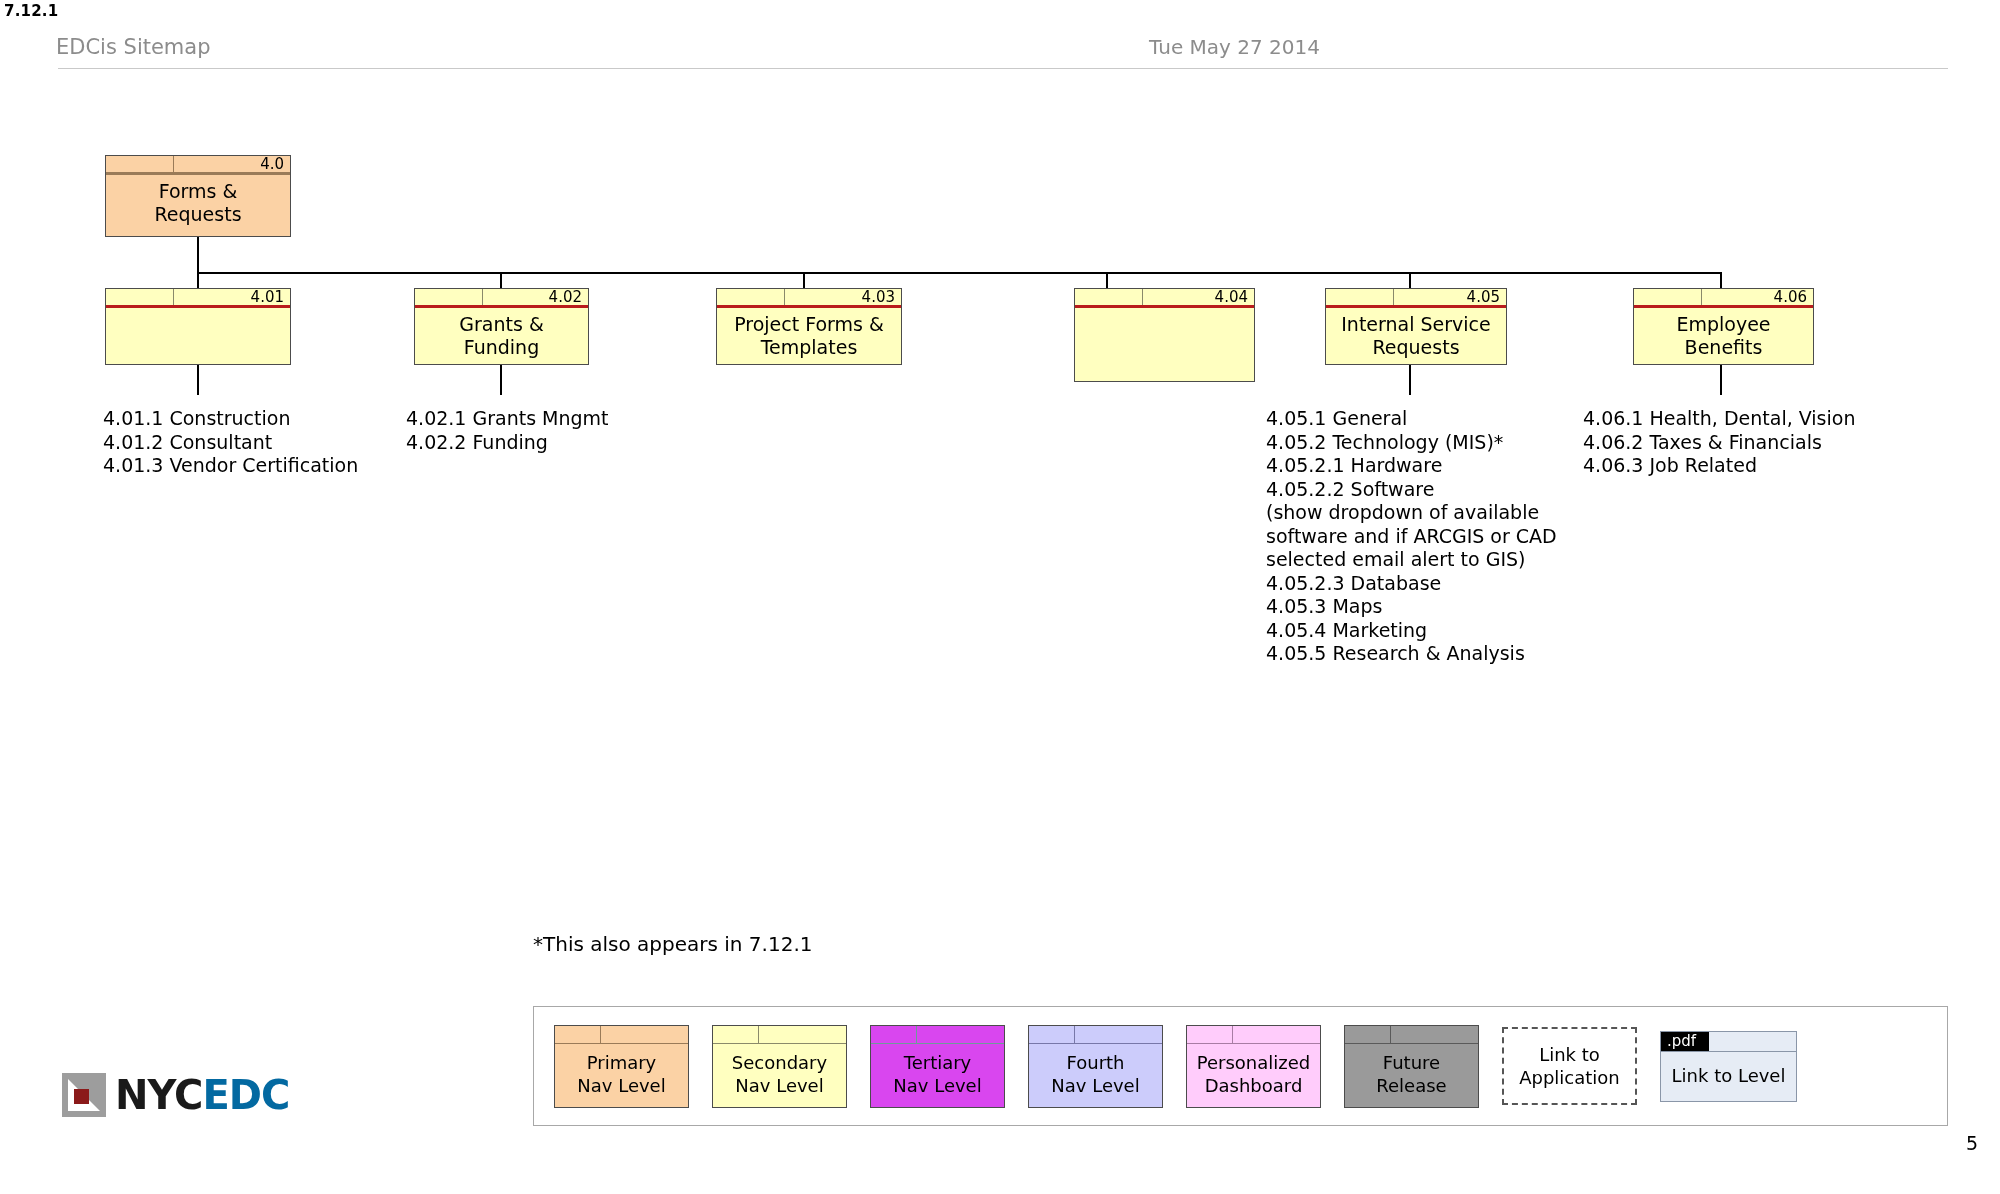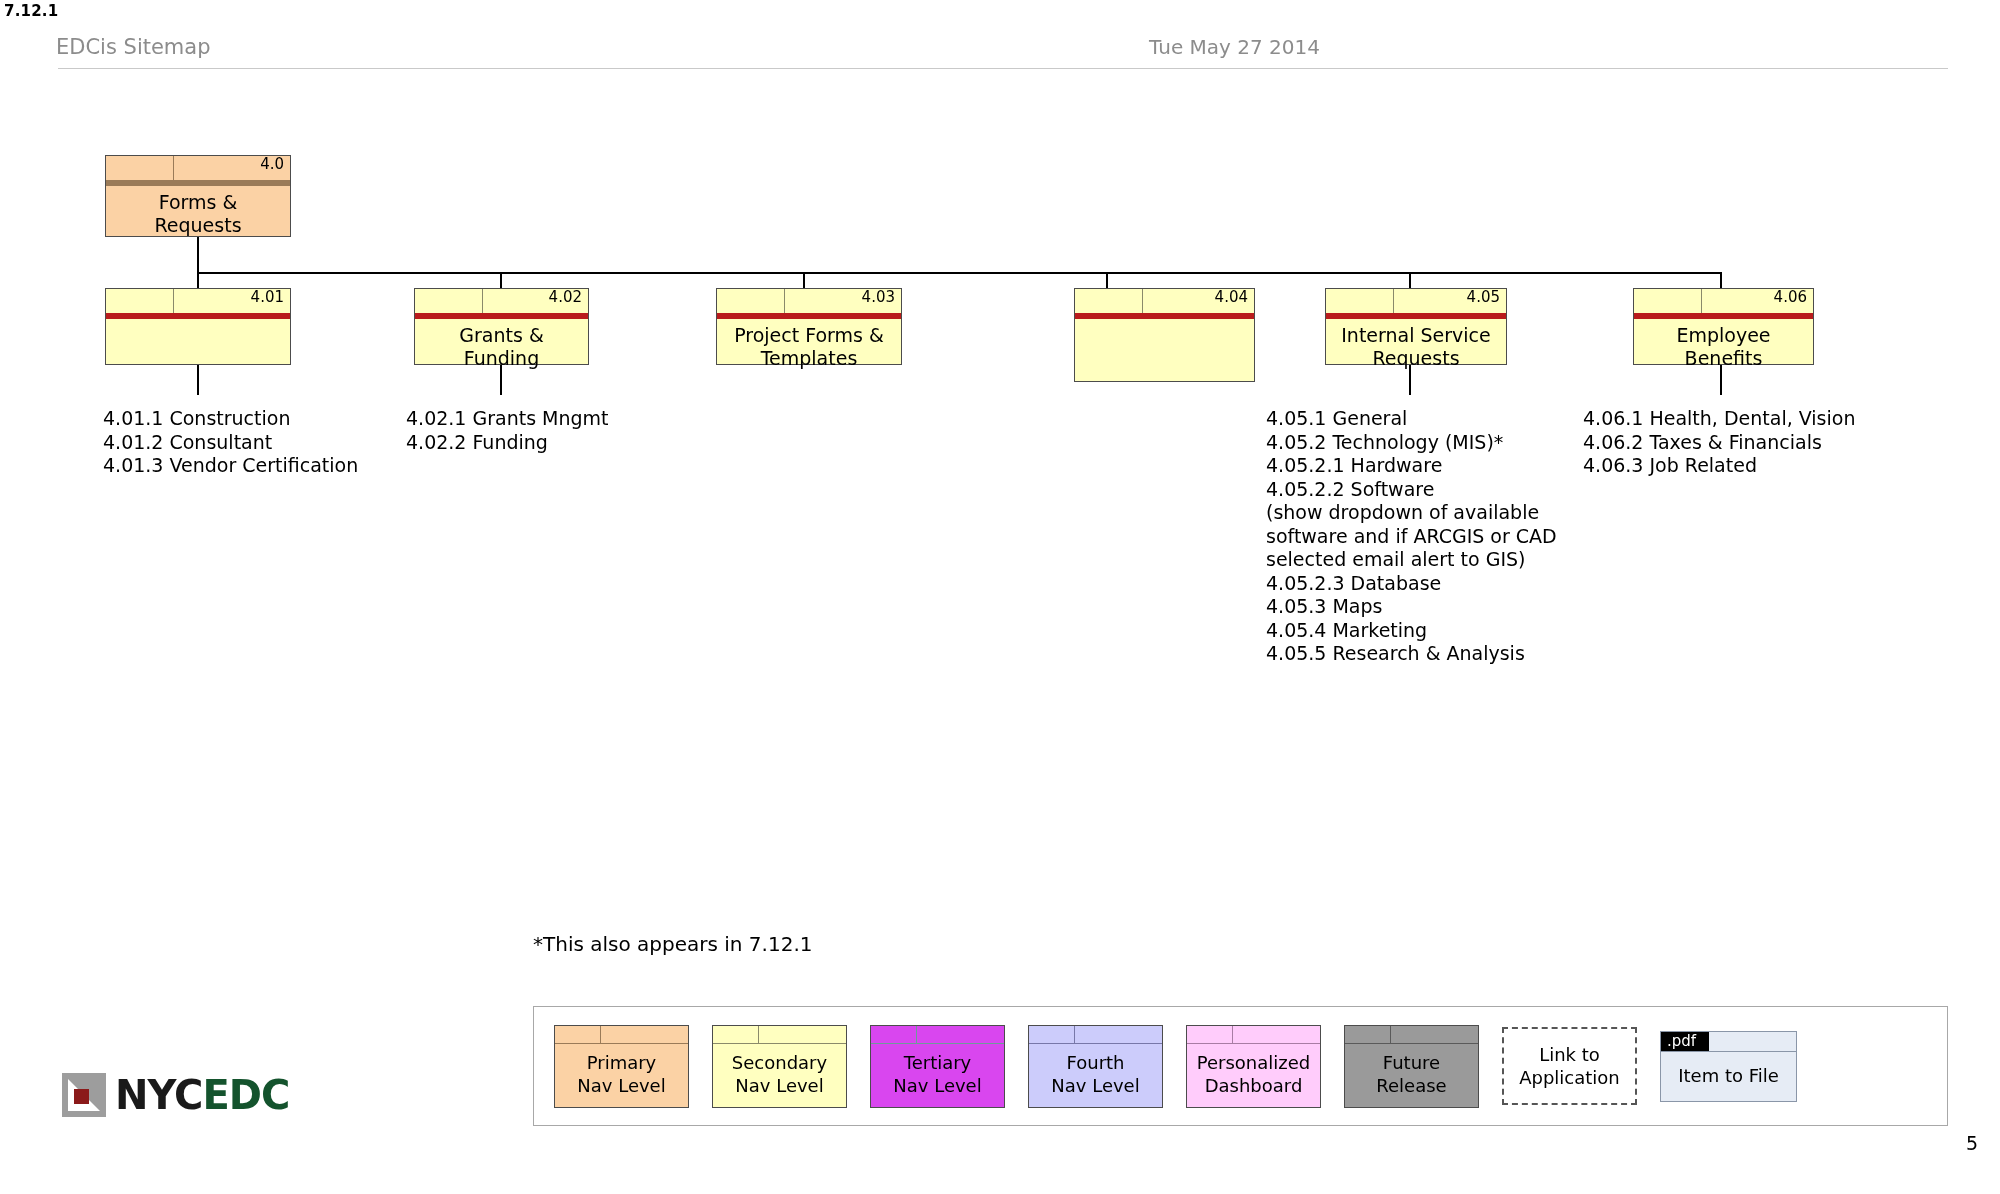--- a/index.html
+++ b/index.html
@@ -54,22 +54,22 @@
 
   
   .node {
     position: absolute;
     box-sizing: border-box;
     border: 1px solid #4c4c4c;
     background: #ffffc0;
   }
   .node .nhead {
     display: flex;
-    height: 30px;
-    border-bottom: 6px solid #b91c1c;
+    height: 19px;
+    border-bottom: 3px solid #b91c1c;
     box-sizing: border-box;
   }
   .node .nhead .hcell-l {
     width: 68px;
     border-right: 1px solid #8a8a6a;
     box-sizing: border-box;
   }
   .node .nhead .hcell-r {
     flex: 1;
     text-align: right;
@@ -230,21 +230,21 @@
     left: 12px; top: 16px;
     width: 15px; height: 15px;
     background: #8b1a1a;
   }
   #logo .wordmark {
     font-size: 40px;
     font-weight: bold;
     letter-spacing: -1px;
   }
   #logo .wm-dark { color: #1a1a1a; }
-  #logo .wm-gray { color: #14532d; }
+  #logo .wm-gray { color: #0369a1; }
 
   .pagenum {
     position: absolute;
     right: 22px;
     top: 1132px;
     font-size: 19px;
     color: #000;
   }
 </style>
 </head>
@@ -388,21 +388,21 @@
 
       <div class="lgitem dashed">
         <div class="nbody ml">Link to<br>Application</div>
       </div>
 
       <div class="lgitem file">
         <div class="fhead">
           <div class="ftag">.pdf</div>
           <div class="frest"></div>
         </div>
-        <div class="nbody ml">Item to File</div>
+        <div class="nbody ml">Link to Level</div>
       </div>
 
     </div>
   </div>
 
   <div id="logo">
     <div class="mark">
       <div class="notch"></div>
       <div class="dot"></div>
     </div>

